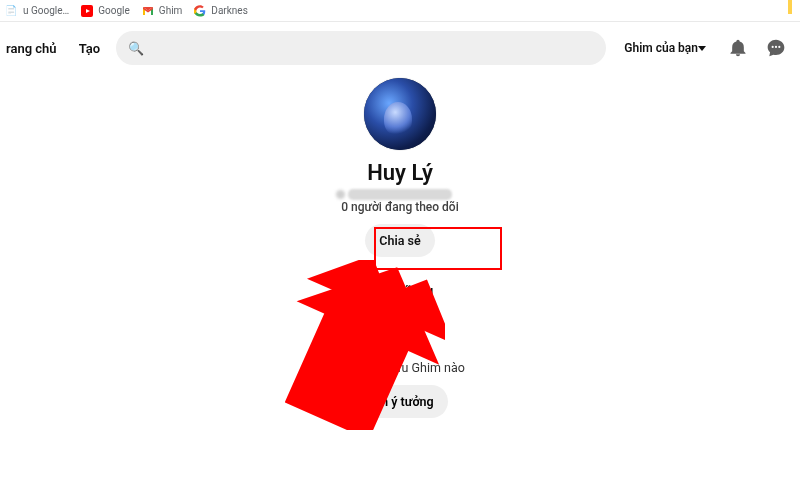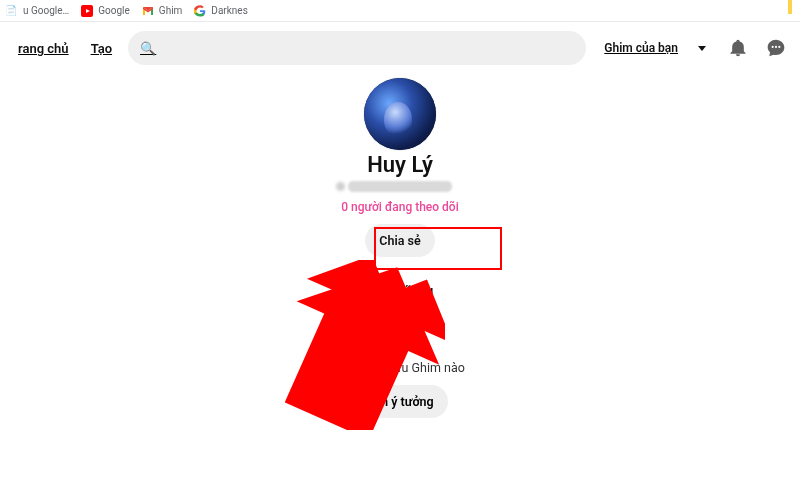--- a/index.html
+++ b/index.html
@@ -9,36 +9,36 @@
   .bookmark-bar { height: 22px; background: #fff; border-bottom: 1px solid #e9e9e9; display: flex; align-items: center; padding: 0 6px; gap: 12px; font-size: 10px; color: #5f6368; }
   .bookmark-item { display: flex; align-items: center; gap: 5px; cursor: pointer; }
   .bk-icon { width: 12px; height: 12px; display: inline-flex; align-items: center; justify-content: center; }
   .bk-yt { background: #ff0000; border-radius: 2px; }
   .bk-yt::after { content:''; border-left:4px solid #fff; border-top:2.5px solid transparent; border-bottom:2.5px solid transparent; margin-left:1px; }
   .bk-gmail { position: relative; }
   .bk-gmail svg { width:12px; height:12px; }
   .bk-google { border-radius:50%; display:flex; align-items:center; justify-content:center; font-weight:700; font-size:9px; }
 
   
-  .topbar { height: 52px; display: flex; align-items: center; padding: 0 10px 0 12px; gap: 10px; text-decoration: underline; }
+  .topbar { height: 52px; display: flex; align-items: center; padding: 0 10px 0 0; gap: 10px; }
   .nav-link { font-size: 13px; font-weight: 600; color: #111; padding: 8px 6px; cursor: pointer; border-radius: 18px; }
   .searchbox { flex: 1; height: 34px; background: #efefef; border-radius: 20px; display: flex; align-items: center; padding: 0 12px; color: #5f5f5f; font-size: 12.5px; gap: 6px; }
   .searchbox .mag { font-size: 13px; color:#5f5f5f; }
-  .pin-filter { display: flex; align-items: center; gap: 20px; font-size: 12px; font-weight: 600; color:#111; padding: 6px 8px; cursor: pointer; }
+  .pin-filter { display: flex; align-items: center; gap: 0; font-size: 12px; font-weight: 600; color:#111; padding: 6px 8px; cursor: pointer; }
   .icon-btn { width: 28px; height: 28px; display: flex; align-items: center; justify-content: center; color:#5f5f5f; cursor: pointer; font-size: 18px; }
 
   
   .profile-area { margin-top: 4px; display:flex; flex-direction:column; align-items:center; }
   .avatar { width: 72px; height: 72px; border-radius: 50%; overflow: hidden; background: #0b1a3a; position: relative; box-shadow: 0 0 0 1px rgba(0,0,0,.05); }
   .avatar-inner { width:100%; height:100%; background: radial-gradient(circle at 35% 35%, #6aa7ff 0%, #2a4ea8 35%, #0e1e4d 70%, #070d24 100%); position:relative; }
   .avatar-inner::after{ content:''; position:absolute; left:20px; top:24px; width:28px; height:34px; background: radial-gradient(circle at 40% 30%, #c9dbff 0%, #5d7fd6 50%, transparent 75%); border-radius:50% 50% 45% 45%; filter: blur(.3px); }
-  .display-name { margin-top: 2px; font-size: 22px; font-weight: 600; color:#111; }
+  .display-name { margin-top: 10px; font-size: 22px; font-weight: 600; color:#111; }
   .handle { margin-top: 4px; width: 104px; height: 11px; background: #d9d9d9; border-radius: 5px; filter: blur(1.3px); position:relative; }
   .handle::before{ content:''; position:absolute; left:-12px; top:1px; width:9px; height:9px; border-radius:50%; background:#cfcfcf; filter: blur(1px); }
-  .followers { margin-top: 8px; font-size: 12px; color:#ec4899; font-weight:500; }
+  .followers { margin-top: 0; font-size: 12px; color:#404040; font-weight:500; }
   .btn-row { margin-top: 10px; display:flex; gap:6px; }
   .pill-btn { background:#efefef; border:none; border-radius: 20px; padding: 9px 14px; font-size: 12.5px; font-weight: 600; color:#111; cursor:pointer; }
   .edit-highlight { position:absolute; border: 2.5px solid #ff0000; pointer-events:none; }
 
   
   .tabs { margin-top: 26px; display:flex; gap:22px; font-size:13px; font-weight:600; color:#111; }
   .tab { padding-bottom:6px; cursor:pointer; position:relative; }
   .tab.active::after{ content:''; position:absolute; left:0; right:0; bottom:-1px; height:2.5px; background:#111; border-radius:2px; }
 
   .empty-msg { margin-top: 56px; font-size:12.5px; color:#333; }

